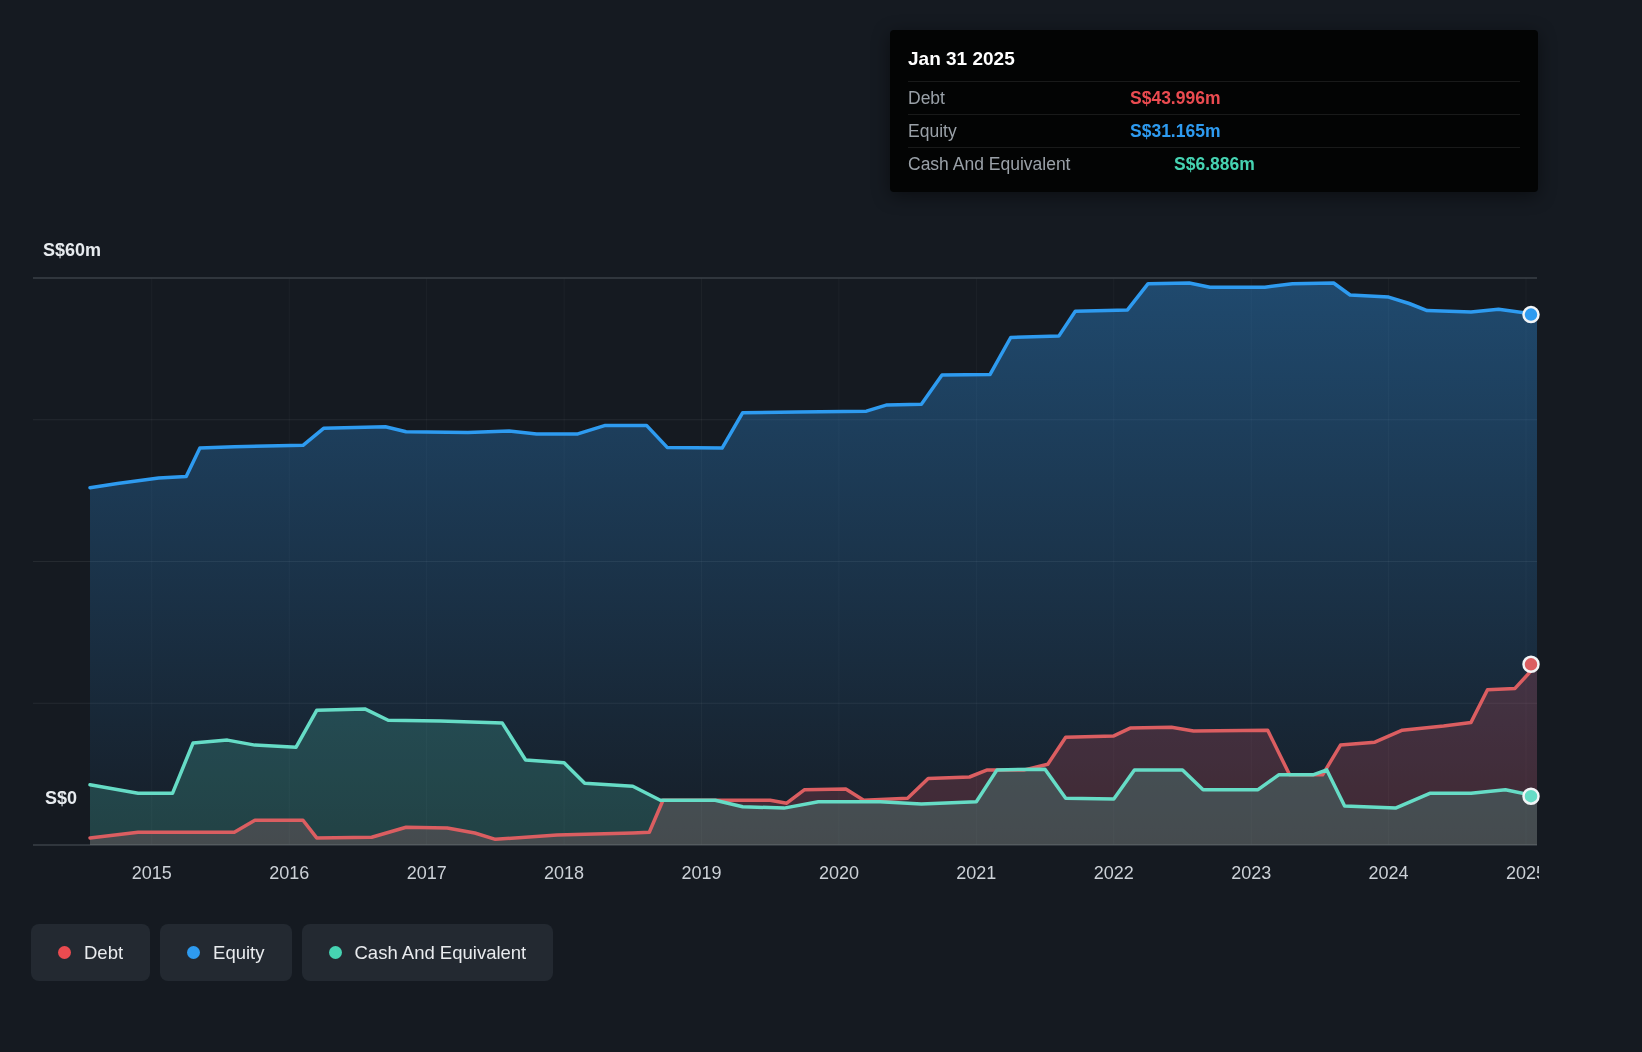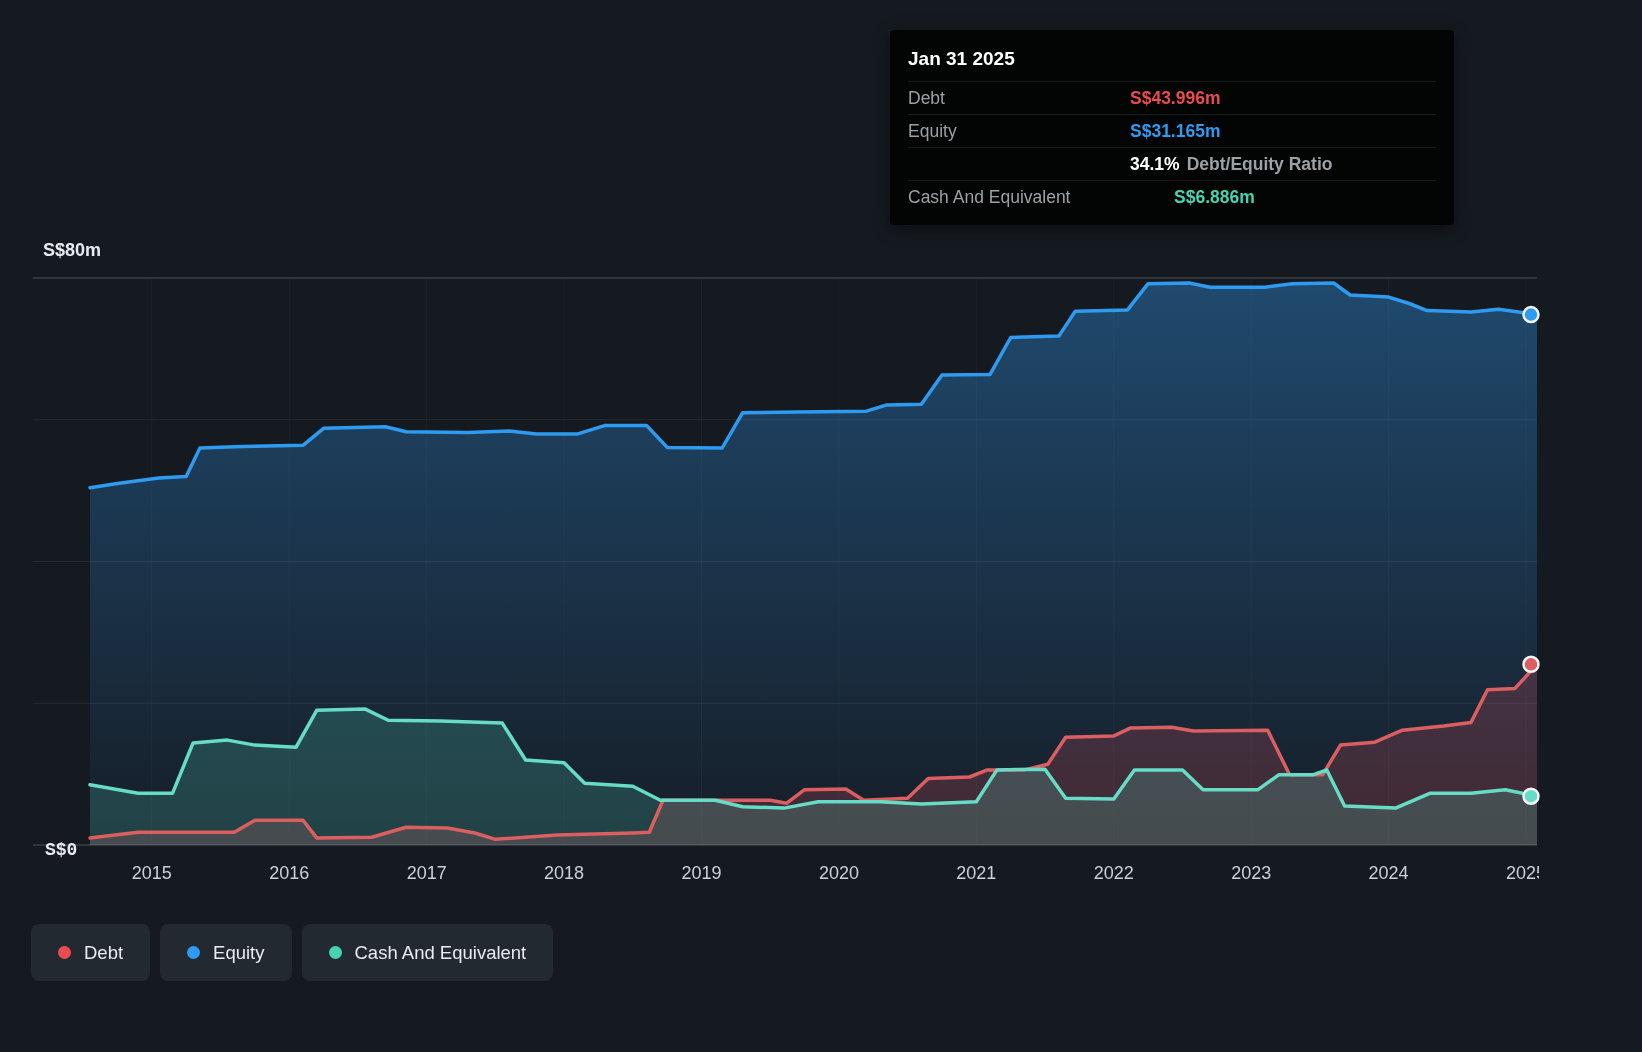--- a/index.html
+++ b/index.html
@@ -6,24 +6,24 @@
   html,body { margin:0; padding:0; background:#12161c; }
   .stage {
     position:relative; width:1642px; height:1052px;
     background:#151a21; overflow:hidden;
     font-family:"Liberation Sans", sans-serif;
   }
   svg { position:absolute; left:0; top:0; }
 
   .y-label { position:absolute; color:#e7ebef; font-size:18px; font-weight:600; }
   .y-label-top  { left:43px;  top:240px; }
-  .y-label-zero { left:45px;  top:840px;font-family:Liberation Mono, monospace; }
+  .y-label-zero { left:45px;  top:788px; }
 
   .tooltip {
-    position:absolute; left:890px; top:30px; width:564px;
+    position:absolute; left:890px; top:30px; width:648px;
     background:#030404; border-radius:4px;
     padding:10px 18px 12px 18px;
     box-shadow:0 4px 18px rgba(0,0,0,0.45);
   }
   .tooltip-title { color:#ffffff; font-size:19px; font-weight:700; padding:8px 0 11px 0; }
   .tooltip-row {
     display:flex; align-items:center; height:33px;
     border-top:1px solid rgba(255,255,255,0.09);
     font-size:17.5px;
   }
@@ -88,41 +88,36 @@
         <text x="701.5052231718977" y="879" fill="#ccd1d7" font-size="18" text-anchor="middle" font-family="&quot;Liberation Sans&quot;, sans-serif">2019</text>
         <text x="838.9221272554687" y="879" fill="#ccd1d7" font-size="18" text-anchor="middle" font-family="&quot;Liberation Sans&quot;, sans-serif">2020</text>
         <text x="976.3390313390398" y="879" fill="#ccd1d7" font-size="18" text-anchor="middle" font-family="&quot;Liberation Sans&quot;, sans-serif">2021</text>
         <text x="1113.755935422611" y="879" fill="#ccd1d7" font-size="18" text-anchor="middle" font-family="&quot;Liberation Sans&quot;, sans-serif">2022</text>
         <text x="1251.172839506182" y="879" fill="#ccd1d7" font-size="18" text-anchor="middle" font-family="&quot;Liberation Sans&quot;, sans-serif">2023</text>
         <text x="1388.5897435897532" y="879" fill="#ccd1d7" font-size="18" text-anchor="middle" font-family="&quot;Liberation Sans&quot;, sans-serif">2024</text>
         <text x="1526.0066476733243" y="879" fill="#ccd1d7" font-size="18" text-anchor="middle" font-family="&quot;Liberation Sans&quot;, sans-serif">2025</text>
       </g>
     </svg>
 
-  <div class="y-label y-label-top">S$80m</div>
+  <div class="y-label y-label-top">S$60m</div>
   <div class="y-label y-label-zero">S$0</div>
 
   <div class="tooltip">
     <div class="tooltip-title">Jan 31 2025</div>
 
     <div class="tooltip-row">
       <span class="tooltip-label">Debt</span>
       <span class="tooltip-value" style="color: rgb(234, 75, 80);">S$43.996m</span>
     </div>
 
     <div class="tooltip-row">
       <span class="tooltip-label">Equity</span>
       <span class="tooltip-value" style="color: rgb(46, 155, 240);">S$31.165m</span>
     </div>
 
-    <div class="tooltip-row">
-      <span class="tooltip-label"></span>
-      <span class="ratio-bold">34.1%</span>
-      <span class="ratio-rest">Debt/Equity Ratio</span>
-    </div>
 
     <div class="tooltip-row">
       <span class="tooltip-label">Cash And Equivalent</span>
       <span class="tooltip-value" style="color: rgb(70, 211, 178); margin-left: 44px;">S$6.886m</span>
     </div>
   </div>
 
   <div class="legend">
     <div class="legend-item">
       <span class="legend-dot" style="background-color: rgb(234, 75, 80);"></span>

